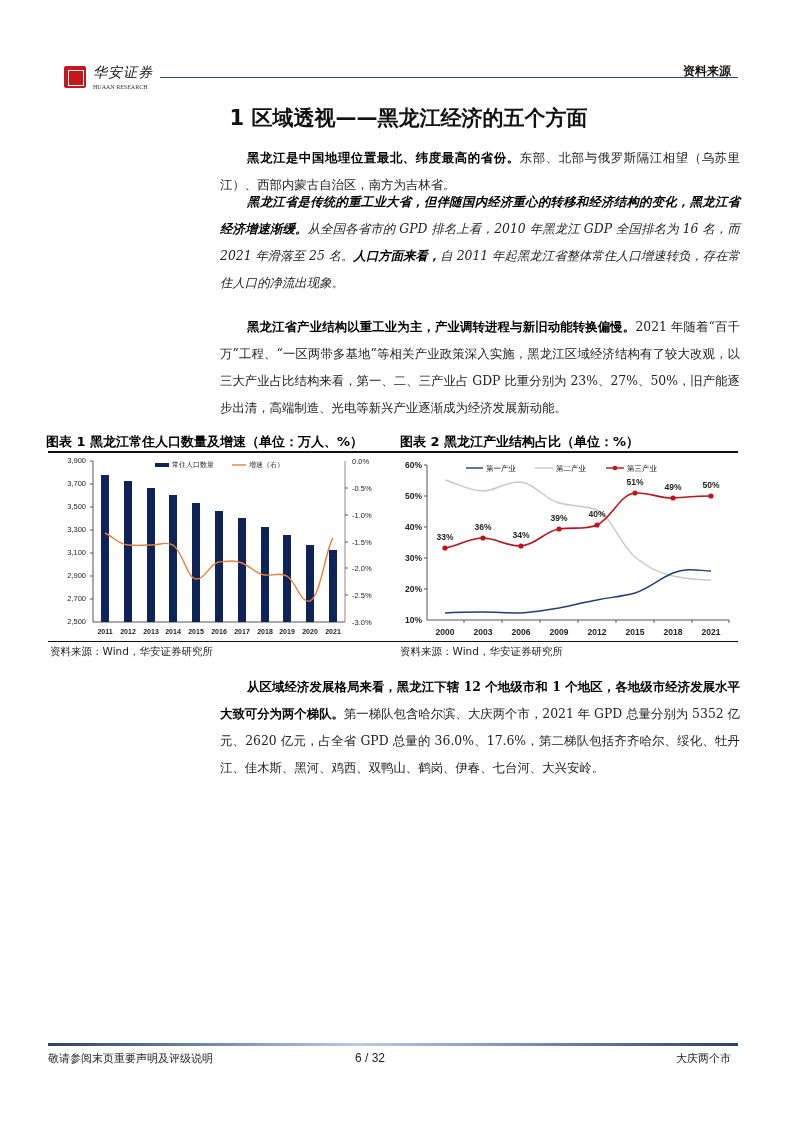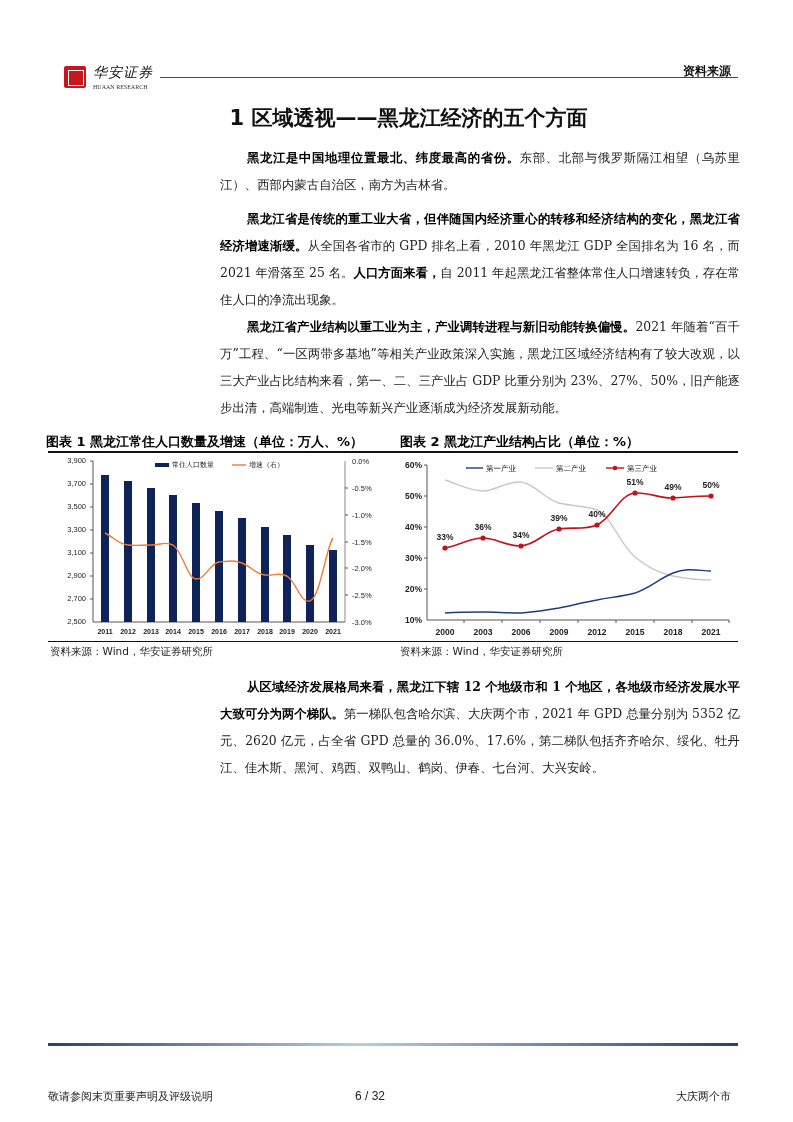--- a/index.html
+++ b/index.html
@@ -11,38 +11,38 @@
   .logo-cn { position:absolute; left:93px; top:64px; font-size:14px; font-weight:normal; font-style:italic; color:#111; letter-spacing:1px;text-align:right; }
   .logo-en { position:absolute; left:93px; top:84px; font-size:6px; color:#333; font-family:"Liberation Serif",serif; }
   .doc-type { position:absolute; right:62px; top:63px; font-size:12px; font-weight:bold; color:#111; }
   h1.section-title { position:absolute; left:0; width:793px; top:104px; text-align:center; font-size:21px; font-weight:bold; font-family:"DejaVu Sans","Liberation Sans",sans-serif; color:#111;margin-left:12px; }
   .para { position:absolute; left:220px; width:520px; font-size:12.4px; line-height:27px; text-indent:27px; text-align:justify; font-family:"DejaVu Serif",serif; color:#222; }
   .para b { font-weight:bold; color:#000; }
   .fig-title { position:absolute; top:433px; font-size:13px; font-weight:bold; color:#000; font-family:"DejaVu Sans",sans-serif; }
   .fig-rule { position:absolute; left:48px; width:690px; height:2px; background:#111; }
   .source { position:absolute; top:645px; font-size:10.5px; color:#222; font-family:"DejaVu Sans",sans-serif; }
   .footer-rule { position:absolute; left:48px; top:1043px; width:690px; height:3px; background:linear-gradient(90deg,#27436e 0%,#b9cce0 45%,#27436e 100%); }
-  .footer-text { position:absolute; top:1089px; font-size:11px; color:#222; }
+  .footer-text { position:absolute; top:1051px; font-size:11px; color:#222; }
   svg text { font-family:"Liberation Sans","DejaVu Sans",sans-serif; }
 </style>
 </head>
 <body>
 
 <div class="logo-box"></div>
 <div class="logo-cn">华安证券</div>
 <div class="logo-en">HUAAN RESEARCH</div>
 <div class="header-rule"></div>
 <div class="doc-type">资料来源</div>
 
 <h1 class="section-title">1 区域透视——黑龙江经济的五个方面</h1>
 
 <p class="para" style="top:144px;">
   <b>黑龙江是中国地理位置最北、纬度最高的省份。</b><span>东部、北部与俄罗斯隔江相望（乌苏里江）、西部内蒙古自治区，南方为吉林省。</span>
 </p>
-<p class="para" style="top:205px;">
+<p class="para" style="top:188px;font-style:italic;">
   <b>黑龙江省是传统的重工业大省，但伴随国内经济重心的转移和经济结构的变化，黑龙江省经济增速渐缓。</b><span>从全国各省市的 GPD 排名上看，2010 年黑龙江 GDP 全国排名为 16 名，而 2021 年滑落至 25 名。</span><b>人口方面来看，</b><span>自 2011 年起黑龙江省整体常住人口增速转负，存在常住人口的净流出现象。</span>
 </p>
 <p class="para" style="top:313px;">
   <b>黑龙江省产业结构以重工业为主，产业调转进程与新旧动能转换偏慢。</b><span>2021 年随着“百千万”工程、“一区两带多基地”等相关产业政策深入实施，黑龙江区域经济结构有了较大改观，以三大产业占比结构来看，第一、二、三产业占 GDP 比重分别为 23%、27%、50%，旧产能逐步出清，高端制造、光电等新兴产业逐渐成为经济发展新动能。</span>
 </p>
 
 <div class="fig-title" style="left:46px;">图表 1 黑龙江常住人口数量及增速（单位：万人、%）</div>
 <div class="fig-title" style="left:400px;">图表 2 黑龙江产业结构占比（单位：%）</div>
 <div class="fig-rule" style="top:451px;"></div>
 

